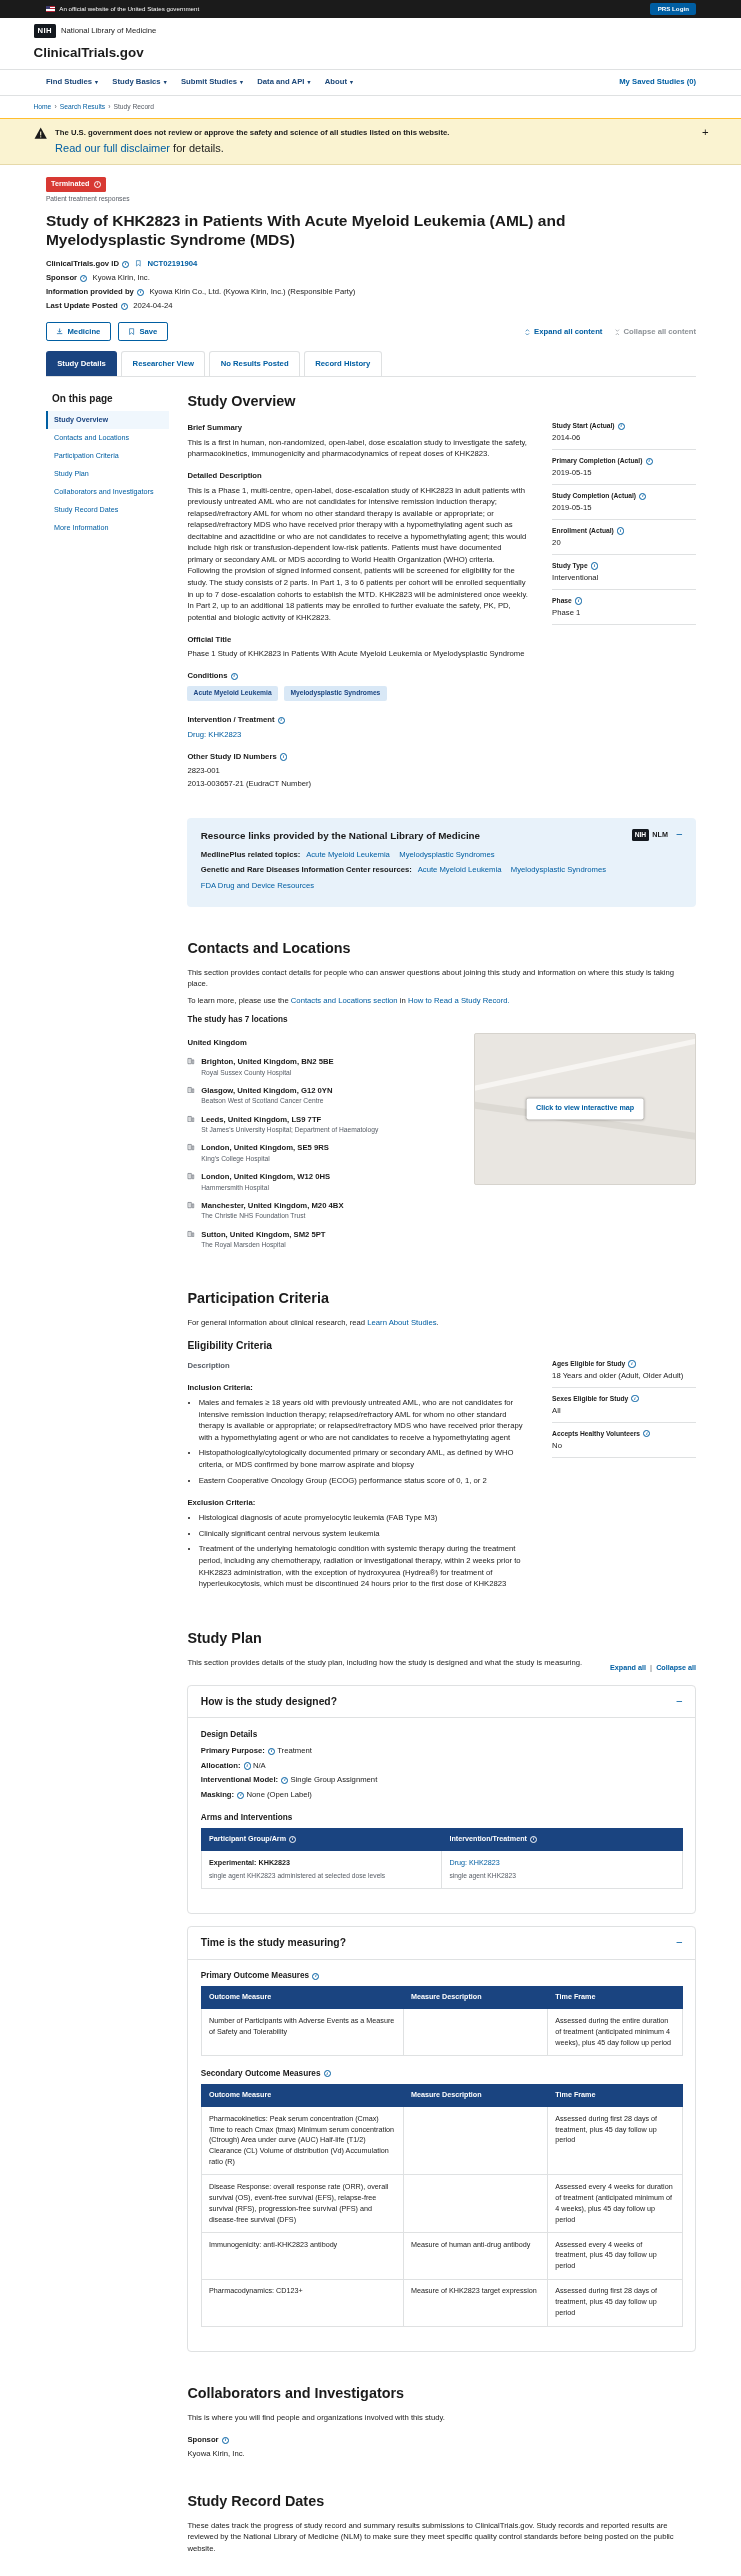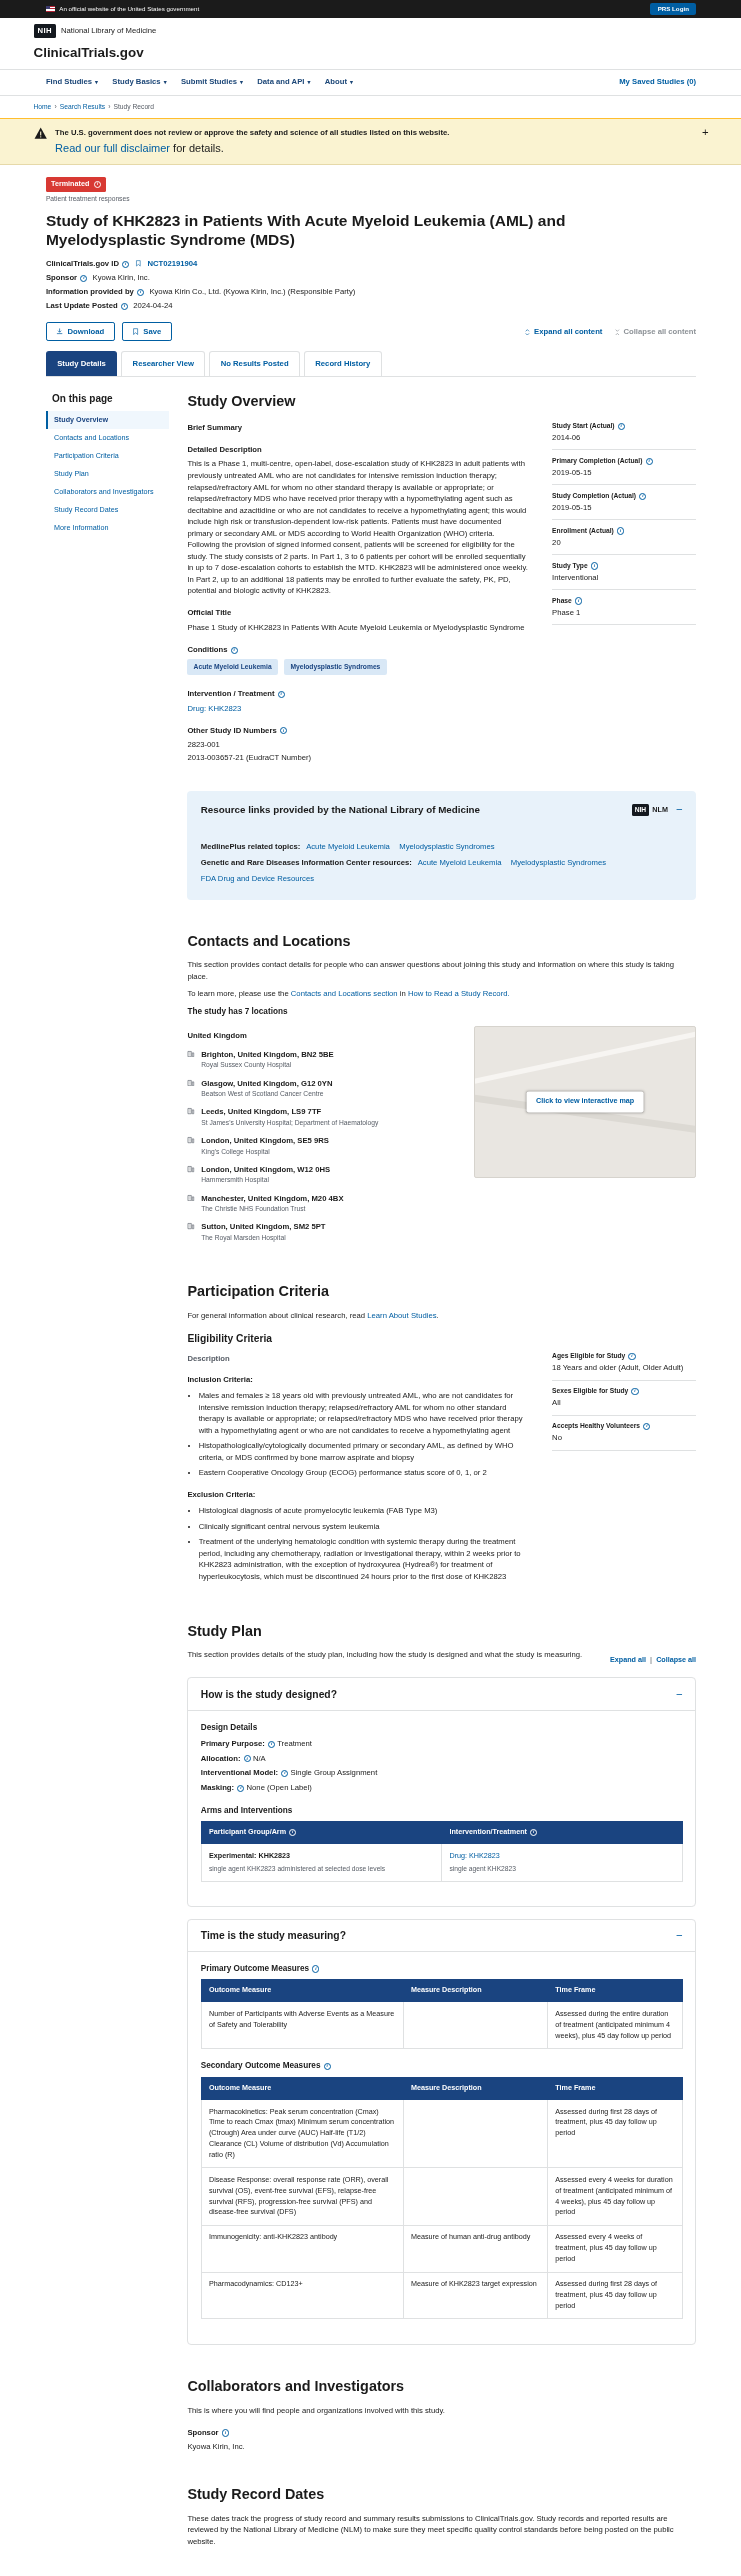--- a/index.html
+++ b/index.html
@@ -74,21 +74,21 @@
 .label-sm{font-weight:bold;font-size:7.7px;margin:10.3px 0 3.1px}
 .label-sm:first-child{margin-top:2.1px}
 p.body{font-size:7.7px;margin-bottom:5.2px}
 .aside-item{padding:5.7px 0;border-bottom:0.5px solid #dfe1e2}
 .aside-item:first-child{padding-top:1px}
 .aside-label{font-size:6.7px;font-weight:bold}
 .aside-value{font-size:7.7px;margin-top:1px}
 .pill{display:inline-block;background:#d9e8f6;color:#1a4480;font-weight:bold;font-size:6.7px;padding:2.6px 6.2px;border-radius:2.1px;margin:1px 4.1px 3.1px 0;cursor:pointer}
 
 .resbox{background:#e8f2fa;border-radius:4.1px;padding:11.3px 13.4px;margin:23px 0 0}
-.res-head{display:flex;align-items:center;gap:8.2px;margin-bottom:24px}
+.res-head{display:flex;align-items:flex-start;gap:8.2px;margin-bottom:5px}
 .res-title{font-size:9.8px;font-weight:bold;flex:1}
 .nihnlm{display:inline-flex;align-items:center;gap:3.1px}
 .nihnlm .mark{background:#14191f;color:#fff;font-weight:bold;font-size:6.7px;padding:1px 3.1px;border-radius:1.5px}
 .nihnlm .nlm{font-weight:bold;font-size:7.2px;color:#1b1b1b}
 .res-row{font-size:7.7px;margin:4.1px 0}
 .res-label{font-weight:bold;margin-right:4.1px}
 .res-row a{margin-right:7.2px}
 .i-minus{border:0;background:none;color:#005ea2;font-size:11.3px;cursor:pointer;line-height:1}
 .i-minus::before{content:"\2212"}
 
@@ -228,21 +228,21 @@
   <div class="meta-row">
     <span class="meta-label">Last Update Posted</span><span class="i-info"></span>
     <span style="margin-left:3.1px">2024-04-24</span>
   </div>
 
   <div class="actions">
     <button class="btn-outline">
       <svg width="7.2" height="7.2" viewBox="0 0 16 16">
           <path d="M8 1v8M4.5 6L8 9.5 11.5 6M2 12.5h12" stroke="currentColor" stroke-width="1.6" fill="none"></path>
         </svg>
-      <span>Download</span>
+      <span>Medicine</span>
     </button>
     <button class="btn-outline">
       <svg width="7.2" height="7.2" viewBox="0 0 16 16">
           <path d="M3.5 1.5h9v13L8 10.5l-4.5 4z" stroke="currentColor" stroke-width="1.4" fill="none"></path>
         </svg>
       <span>Save</span>
     </button>
     <div class="actions-right">
       <a class="action-link">
         <svg width="6.7" height="6.7" viewBox="0 0 16 16">
@@ -280,20 +280,21 @@
     <a>More Information</a>
   </aside>
 
   <div class="maincol">
 
     <section class="block">
       <h2 class="sec">Study Overview</h2>
       <div class="ov">
         <div class="ov-main">
           <div class="label-sm">Brief Summary</div>
+          <p class="body">This is a first in human, non-randomized, open-label, dose escalation study to investigate the safety, pharmacokinetics, immunogenicity and pharmacodynamics of repeat doses of KHK2823.</p>
 
           <div class="label-sm">Detailed Description</div>
           <p class="body">This is a Phase 1, multi-centre, open-label, dose-escalation study of KHK2823 in adult patients with previously untreated AML who are not candidates for intensive remission induction therapy; relapsed/refractory AML for whom no other standard therapy is available or appropriate; or relapsed/refractory MDS who have received prior therapy with a hypomethylating agent such as decitabine and azacitidine or who are not candidates to receive a hypomethylating agent; this would include high risk or transfusion-dependent low-risk patients. Patients must have documented primary or secondary AML or MDS according to World Health Organization (WHO) criteria. Following the provision of signed informed consent, patients will be screened for eligibility for the study. The study consists of 2 parts. In Part 1, 3 to 6 patients per cohort will be enrolled sequentially in up to 7 dose-escalation cohorts to establish the MTD. KHK2823 will be administered once weekly. In Part 2, up to an additional 18 patients may be enrolled to further evaluate the safety, PK, PD, potential and biologic activity of KHK2823.</p>
 
           <div class="label-sm">Official Title</div>
           <p class="body">Phase 1 Study of KHK2823 in Patients With Acute Myeloid Leukemia or Myelodysplastic Syndrome</p>
 
           <div class="label-sm"><span>Conditions</span><span class="i-info"></span></div>
           <div>
             <a class="pill">Acute Myeloid Leukemia</a>

